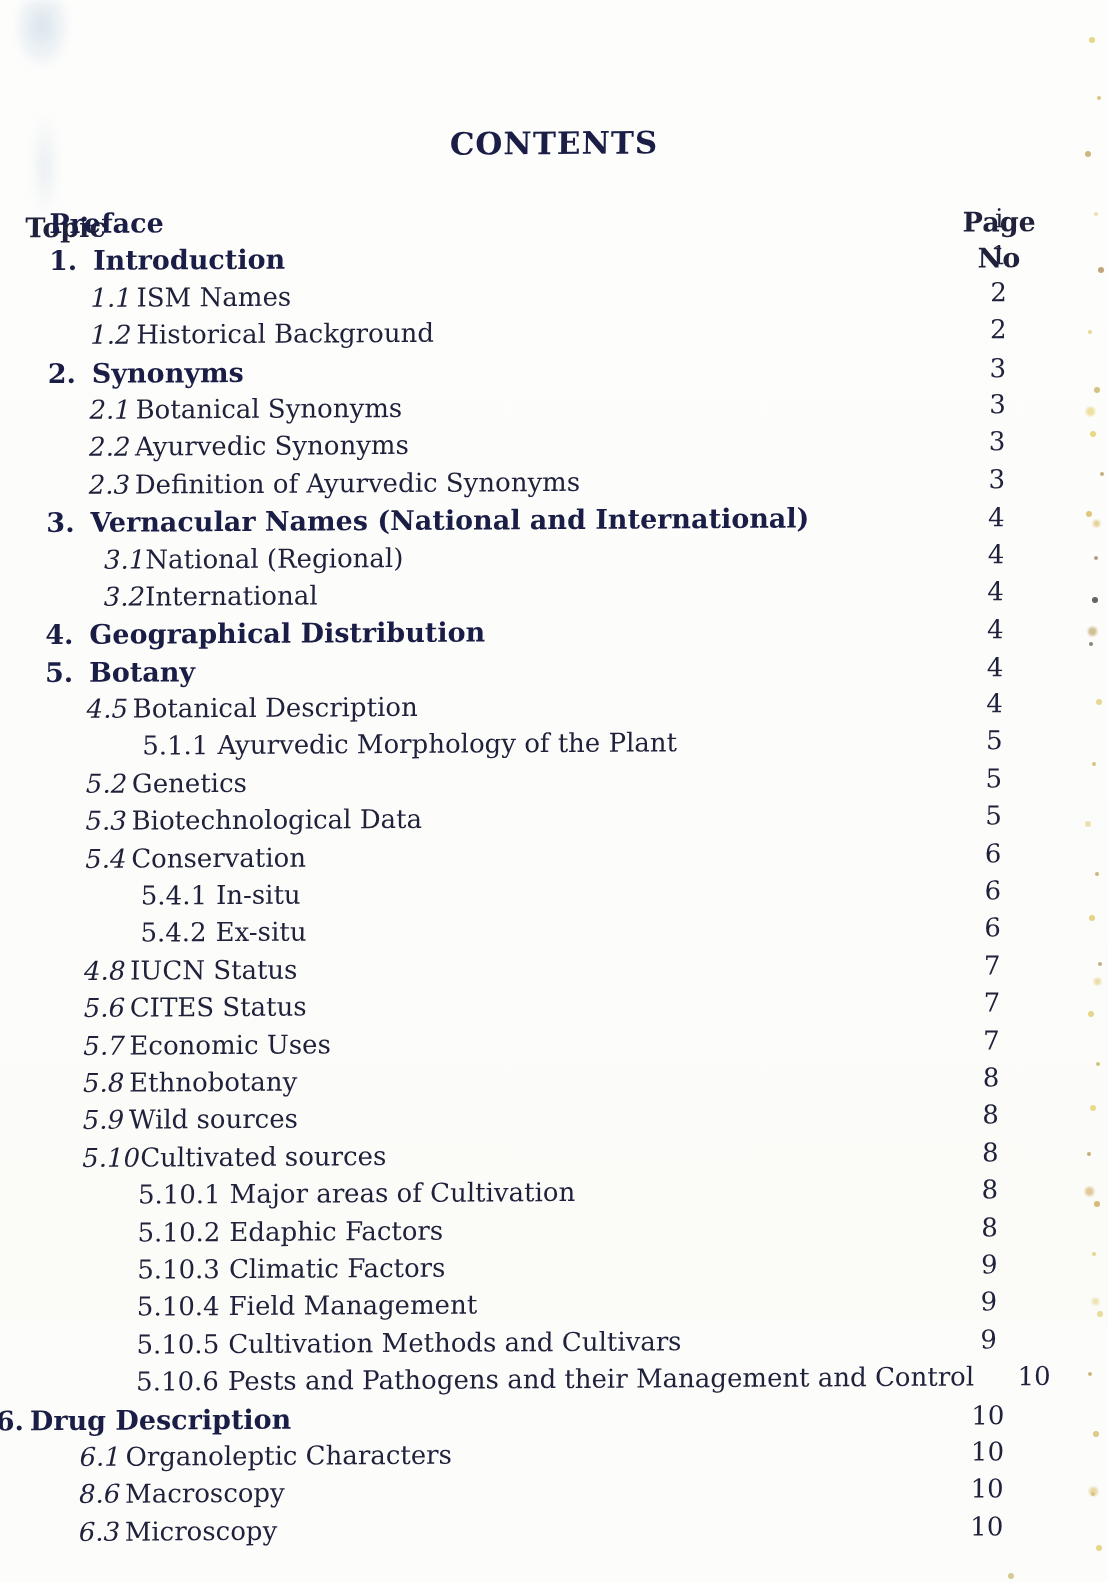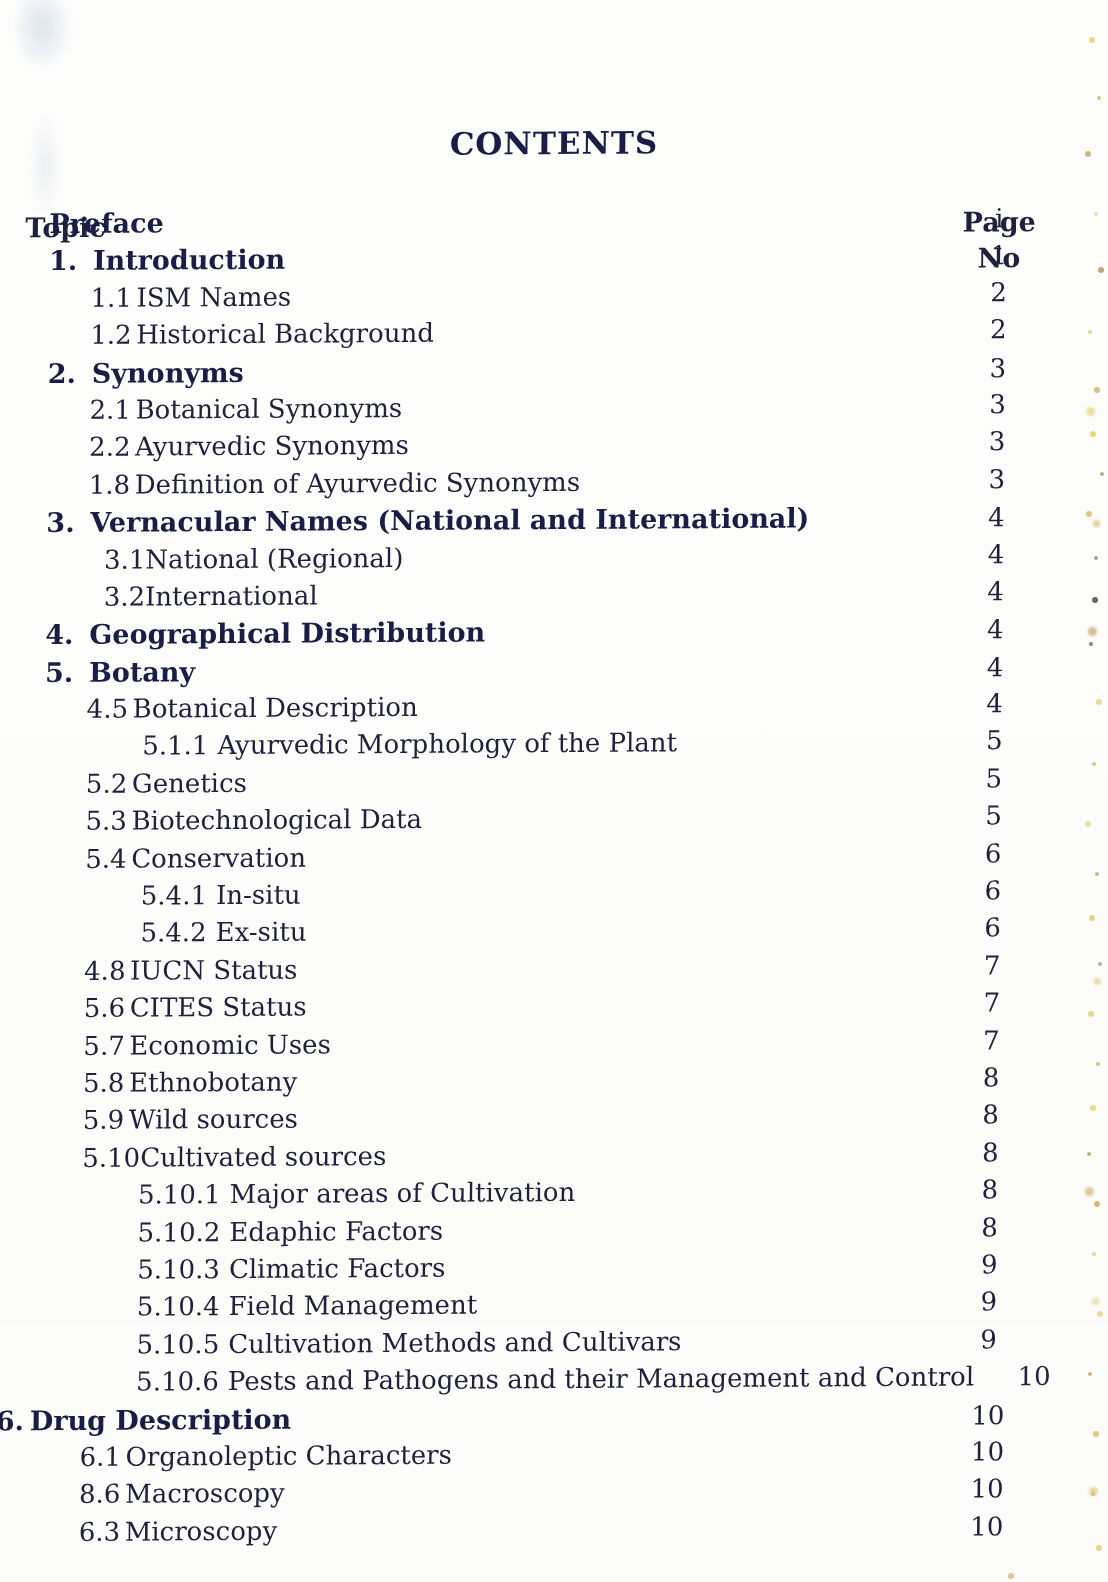--- a/index.html
+++ b/index.html
@@ -58,21 +58,21 @@
   .hdr-row .topic { padding-left: 26px; font-size: 27px; margin-top: 41px; }
   .hdr-row .page { font-size: 27px; font-weight: 700; }
 
   .num { flex: 0 0 auto; display: inline-block; }
   .label { flex: 0 0 auto; white-space: nowrap; }
 
   
   .lvl0 { padding-left: 50px; }
   .lvl0 .num { min-width: 44px; }
   .lvl1 { padding-left: 92px; }
-  .lvl1 .num { min-width: 46px; }
+  .lvl1 .num { min-width: 46px; font-style: italic; }
   .lvl1.tight .num { min-width: 36px; margin-left: 16px; }
   .lvl2 { padding-left: 124px; }
   .lvl2 .num { margin-right: 9px; margin-left: 24px; }
   .flush { padding-left: 8px; }
   .flush .num { min-width: 34px; }
 
   .bold .num, .bold .label {
     font-weight: 700;
     font-size: 27px;
     color: var(--title-ink, #1a1d45);
@@ -198,21 +198,21 @@
     <span class="spacer"></span>
     <span class="page">3</span>
   </div>
         <div class="row lvl1">
     <span class="num">2.2</span>
     <span class="label">Ayurvedic Synonyms</span>
     <span class="spacer"></span>
     <span class="page">3</span>
   </div>
         <div class="row lvl1">
-    <span class="num">1.8</span>
+    <span class="num">2.3</span>
     <span class="label">Definition of Ayurvedic Synonyms</span>
     <span class="spacer"></span>
     <span class="page">3</span>
   </div>
         <div class="row lvl0 bold">
     <span class="num">3.</span>
     <span class="label">Vernacular Names (National and International)</span>
     <span class="spacer"></span>
     <span class="page">4</span>
   </div>

